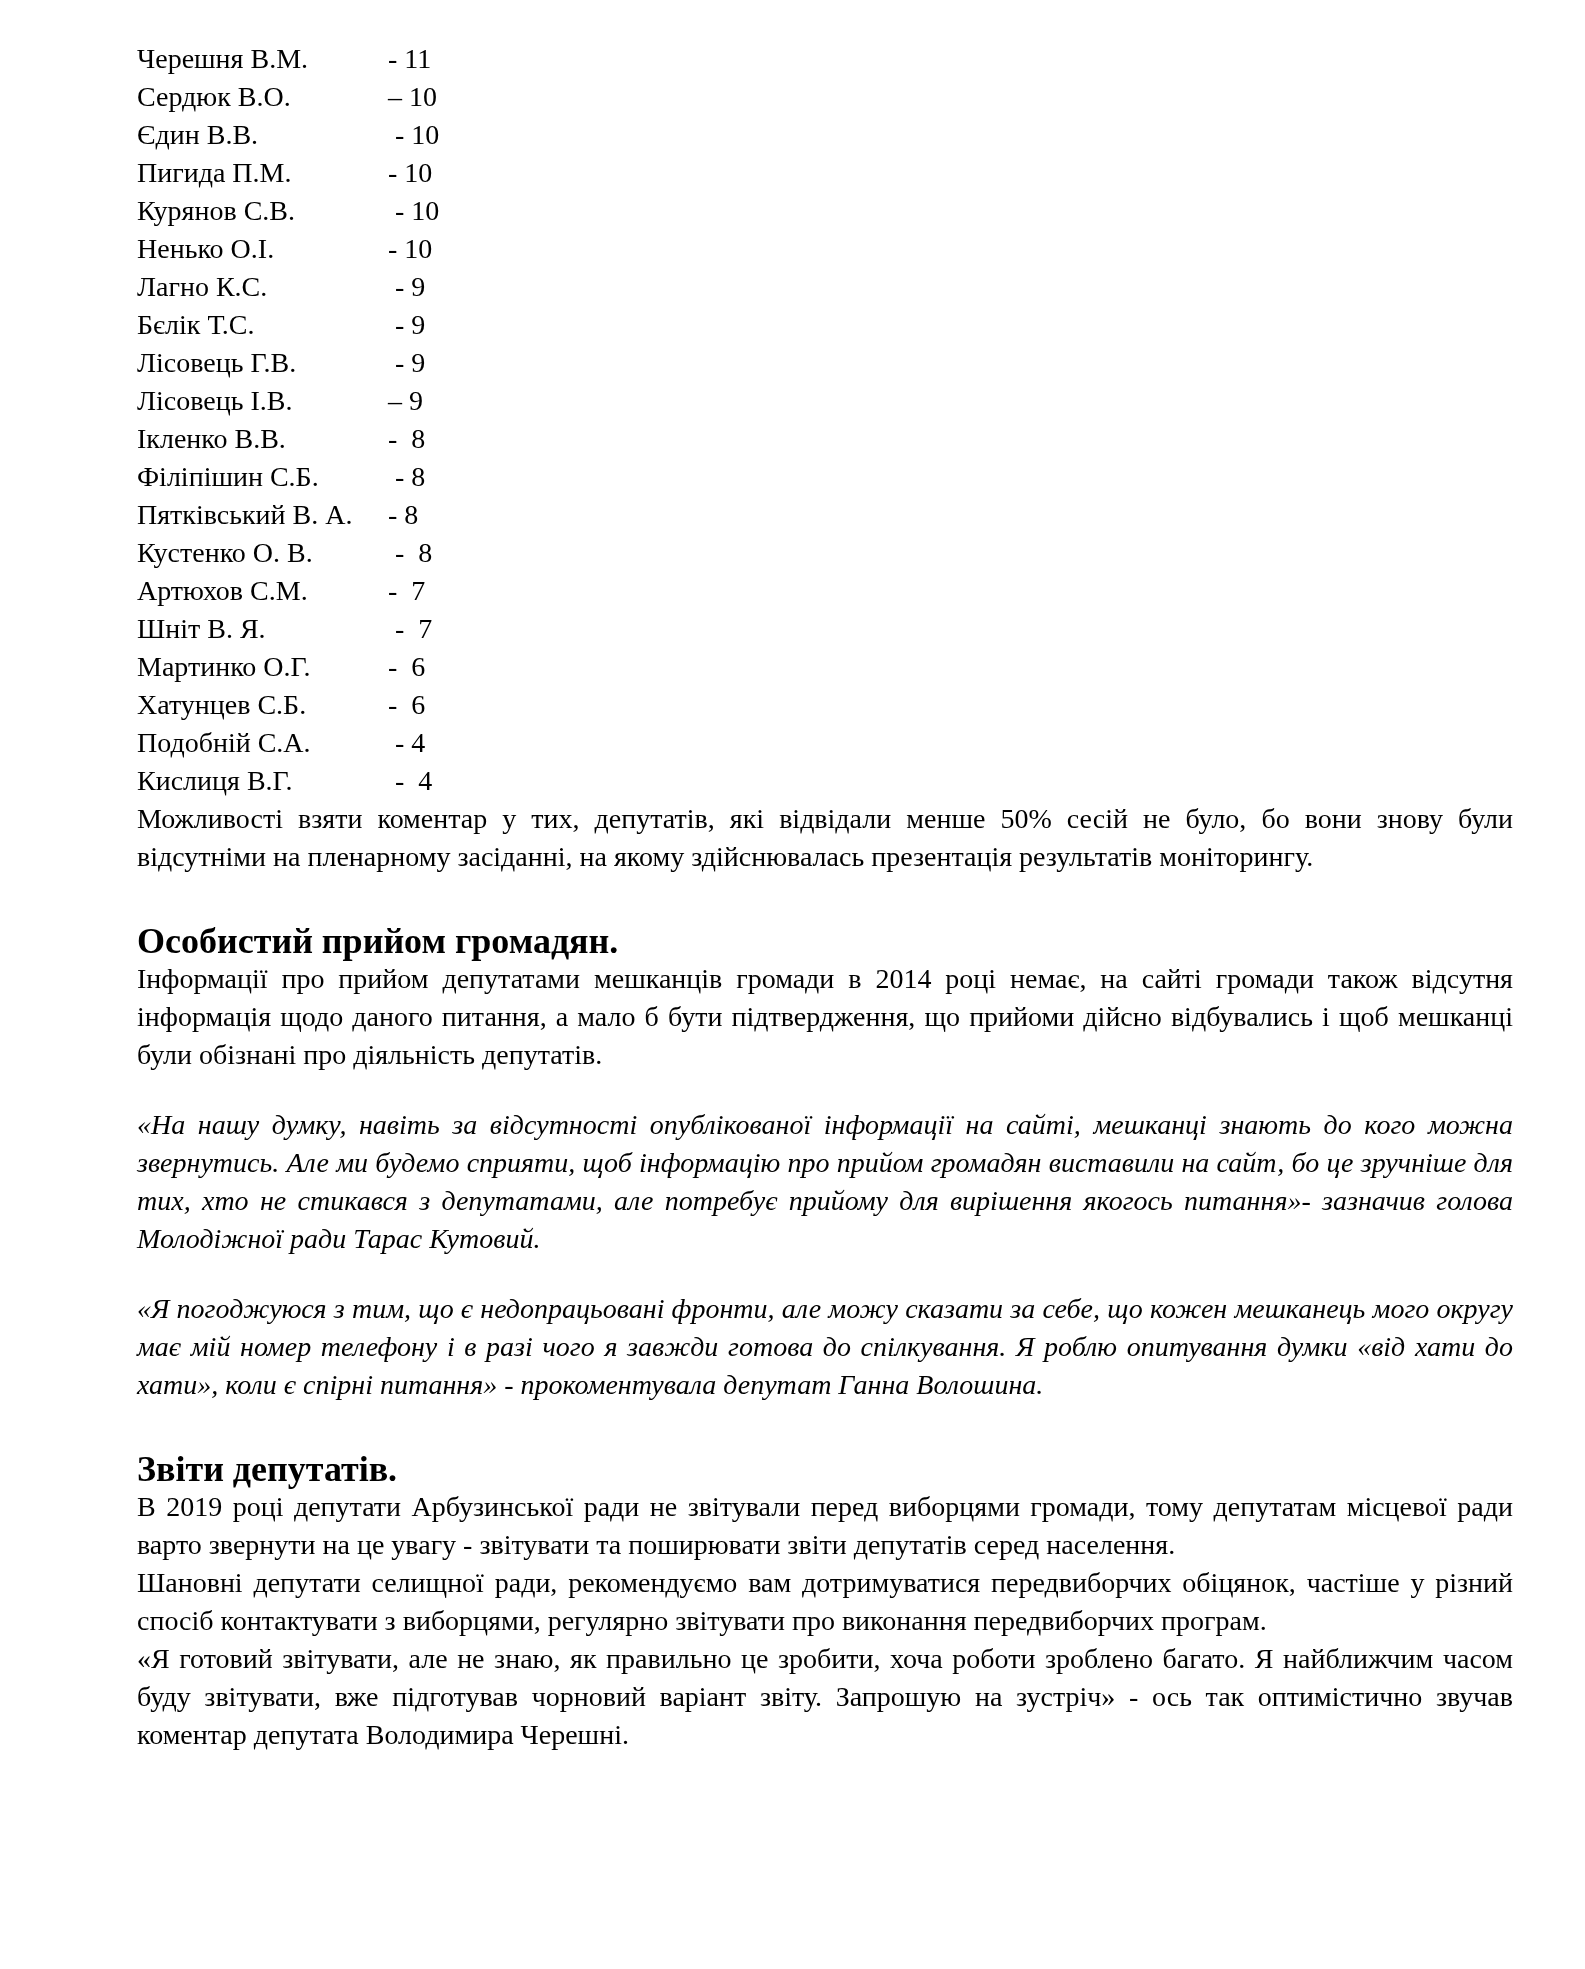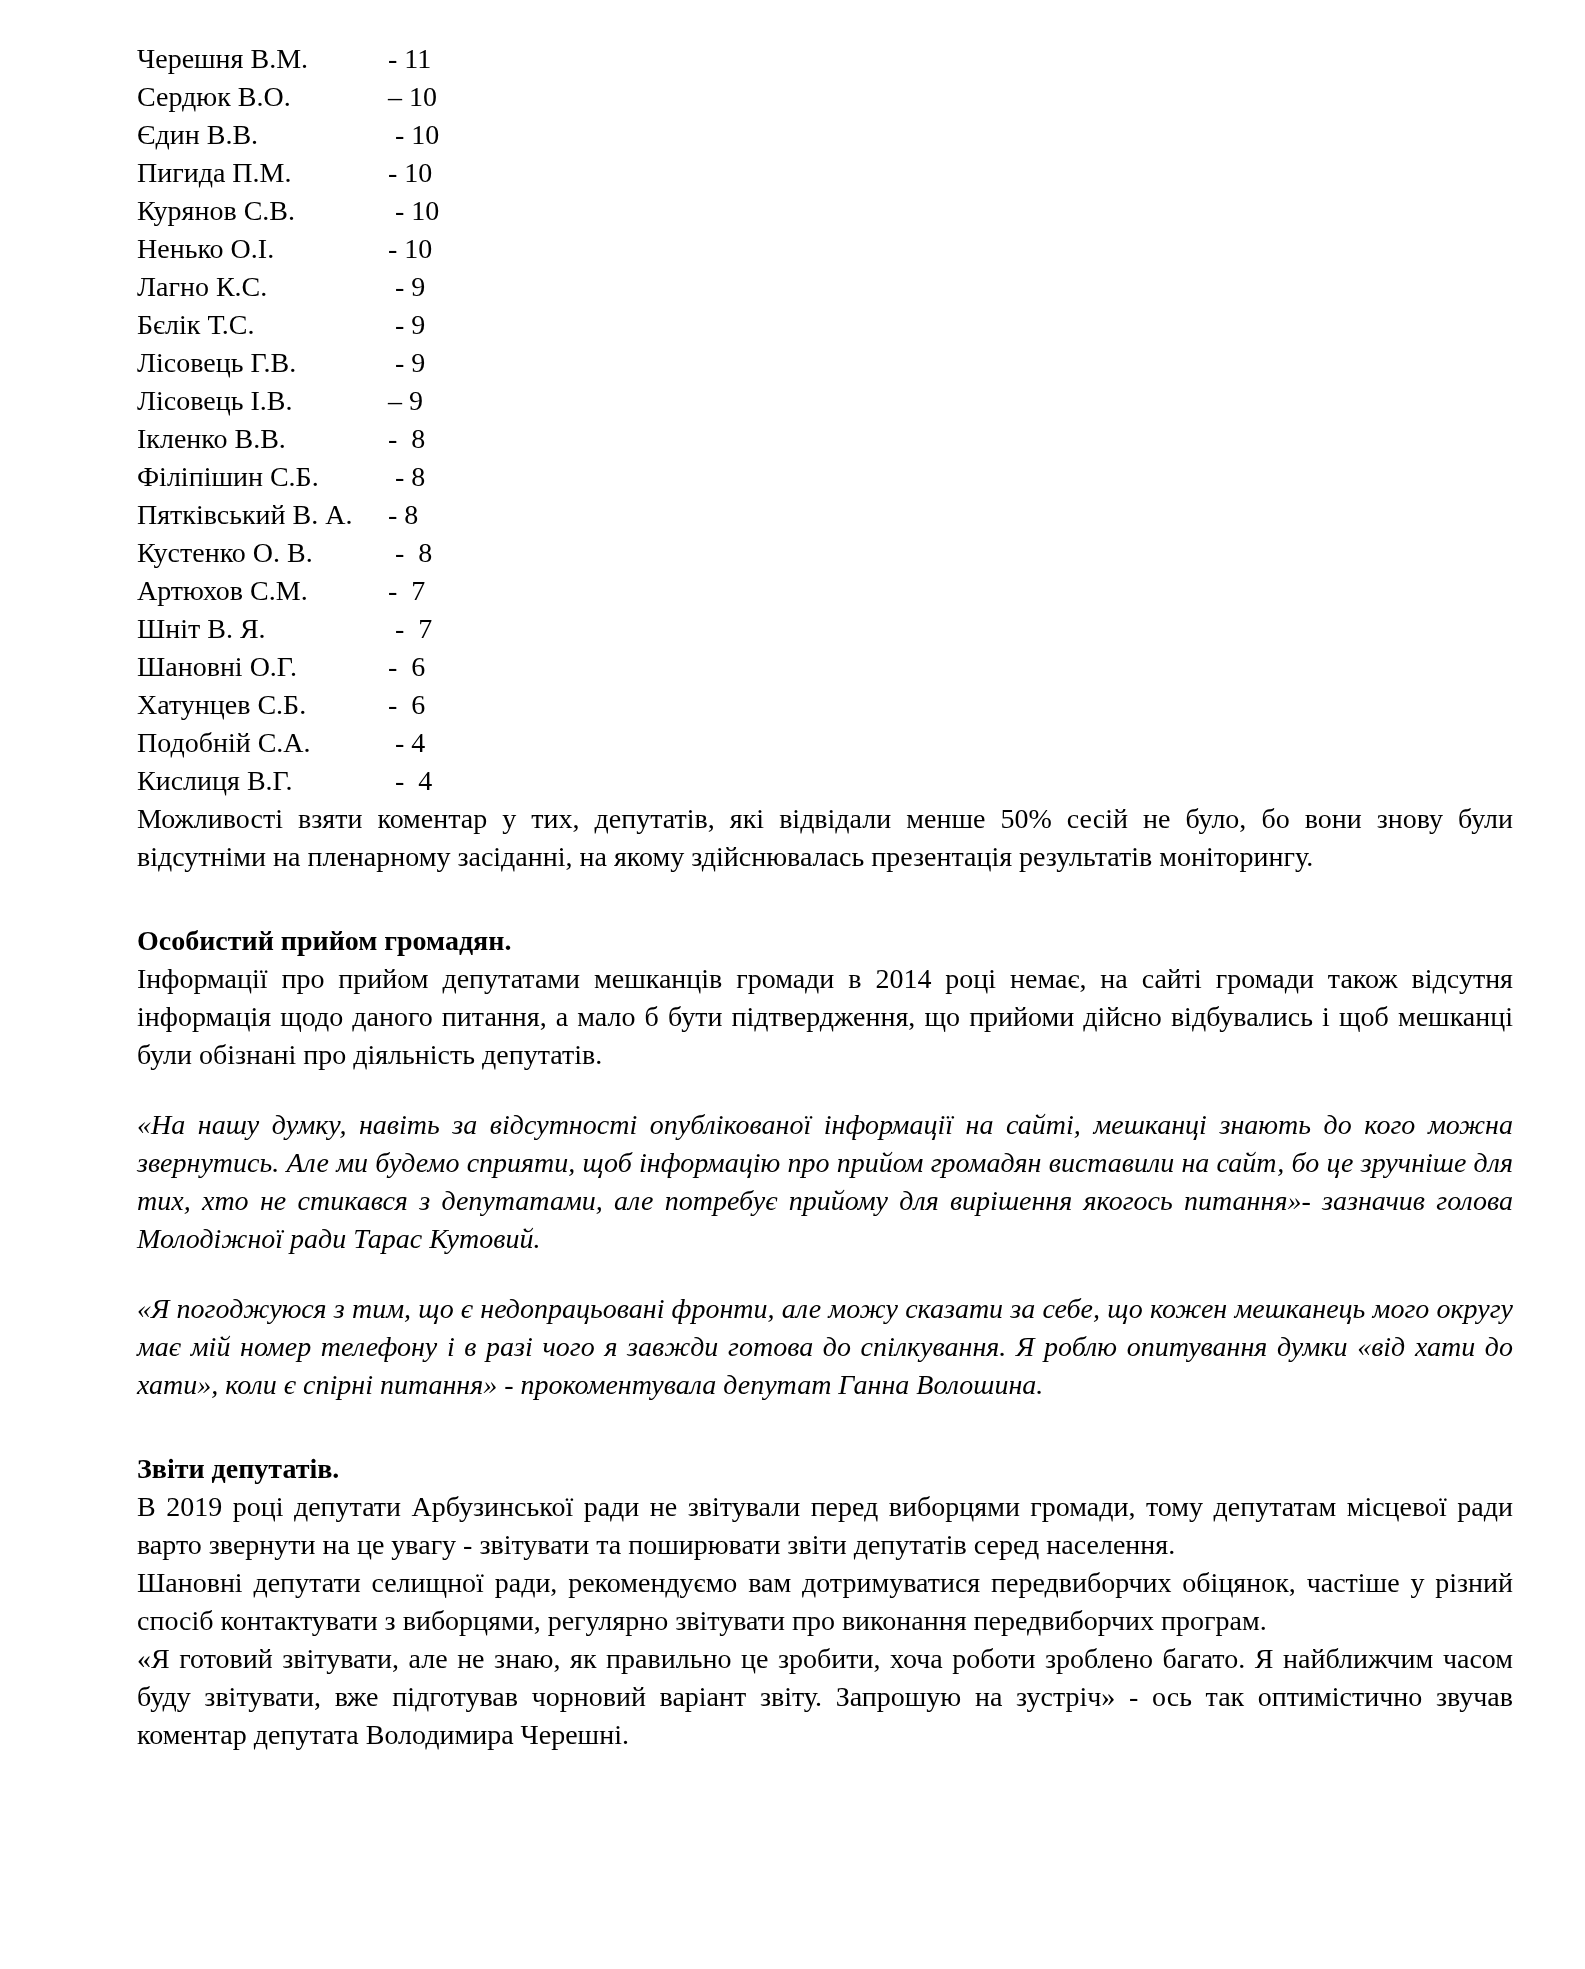--- a/index.html
+++ b/index.html
@@ -19,21 +19,21 @@
     line-height: 38px;
     color: #000000;
   }
   .list-row { display: flex; }
   .list-row .name { flex: 0 0 auto; min-width: 251px; white-space: pre; }
   .list-row .val { white-space: pre; }
   p { margin: 0; text-align: justify; }
   .heading {
     font-weight: bold;
     margin: 46px 0 0 0;
-    font-size: 28px;
+    font-size: 36px;
     line-height: 38px;
     text-align: left;
   }
   .gap { margin-top: 32px; }
   .italic { font-style: italic; }
 </style>
 </head>
 <body>
 
 <div class="page">
@@ -97,21 +97,21 @@
     </div>
     <div class="list-row">
       <span class="name">Артюхов С.М.</span>
       <span class="val">-  7</span>
     </div>
     <div class="list-row">
       <span class="name">Шніт В. Я.</span>
       <span class="val"> -  7</span>
     </div>
     <div class="list-row">
-      <span class="name">Шановні О.Г.</span>
+      <span class="name">Мартинко О.Г.</span>
       <span class="val">-  6</span>
     </div>
     <div class="list-row">
       <span class="name">Хатунцев С.Б.</span>
       <span class="val">-  6</span>
     </div>
     <div class="list-row">
       <span class="name">Подобній С.А.</span>
       <span class="val"> - 4</span>
     </div>

